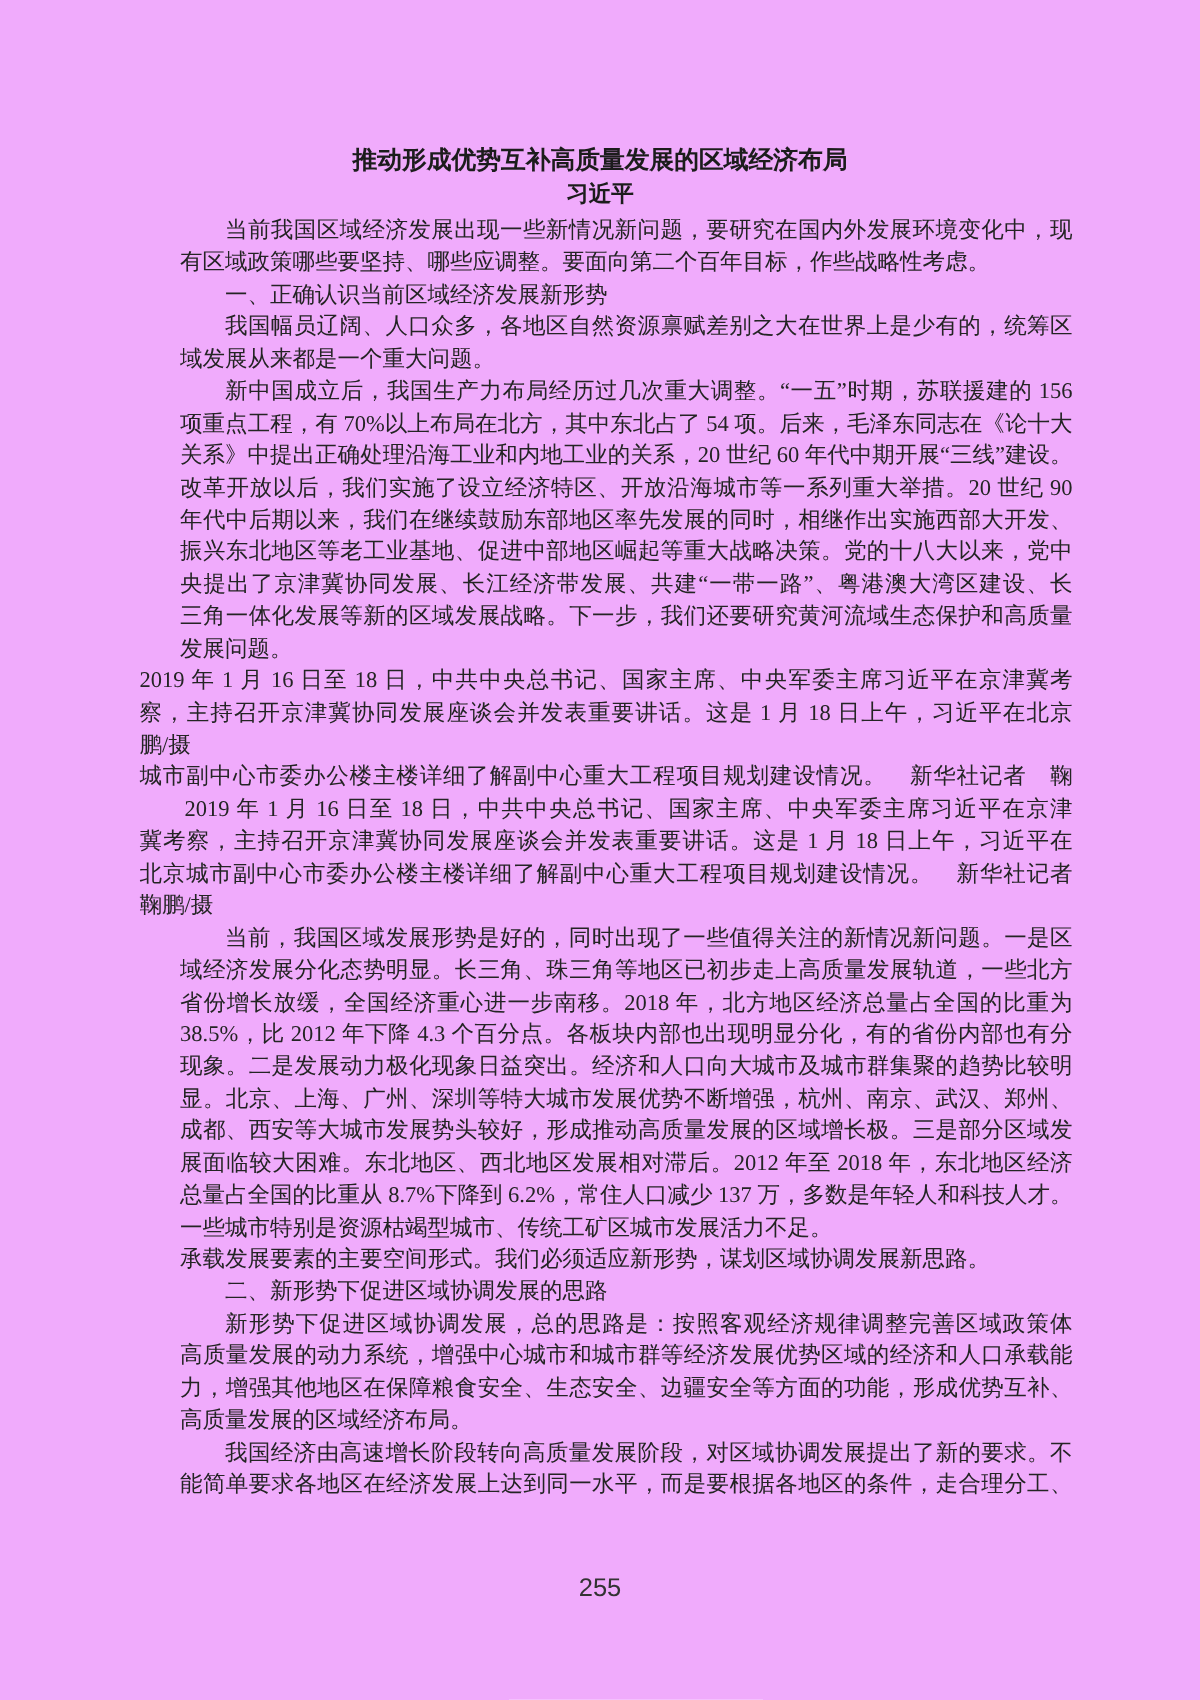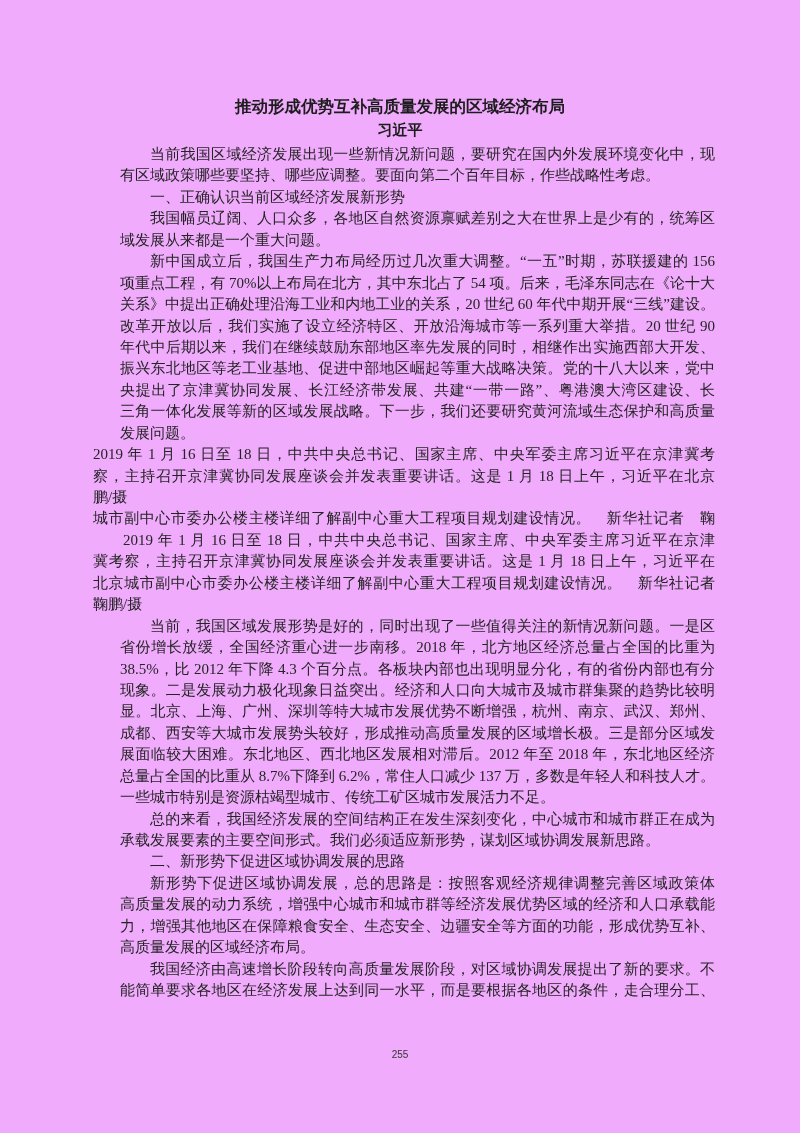--- a/index.html
+++ b/index.html
@@ -60,21 +60,21 @@
   .line.caption-indent{padding-left:0;}
   .line.caption-indent.first{padding-left:30px;}
   .line.last{
     text-align:center;
     text-align-last:left;
   }
   .page-number{
     position:absolute;
     top:1049px;left:0;width:800px;
     text-align:center;
-    font-size:10px;
+    font-size:17px;
     color:#333333;
     font-family:"Liberation Sans","DejaVu Sans",sans-serif;
   }
 </style>
 </head>
 <body>
 
 <div class="page">
   <div class="doc-title">推动形成优势互补高质量发展的区域经济布局</div>
   <div class="doc-author">习近平</div>
@@ -95,29 +95,29 @@
       <div class="line body last">发展问题。</div>
       <div class="line caption first">2019 年 1 月 16 日至 18 日，中共中央总书记、国家主席、中央军委主席习近平在京津冀考</div>
       <div class="line caption">察，主持召开京津冀协同发展座谈会并发表重要讲话。这是 1 月 18 日上午，习近平在北京</div>
       <div class="line caption last">鹏/摄</div>
       <div class="line caption">城市副中心市委办公楼主楼详细了解副中心重大工程项目规划建设情况。　新华社记者　鞠</div>
       <div class="line caption-indent first">2019 年 1 月 16 日至 18 日，中共中央总书记、国家主席、中央军委主席习近平在京津</div>
       <div class="line caption-indent">冀考察，主持召开京津冀协同发展座谈会并发表重要讲话。这是 1 月 18 日上午，习近平在</div>
       <div class="line caption-indent">北京城市副中心市委办公楼主楼详细了解副中心重大工程项目规划建设情况。　新华社记者</div>
       <div class="line caption-indent last">鞠鹏/摄</div>
       <div class="line body first">当前，我国区域发展形势是好的，同时出现了一些值得关注的新情况新问题。一是区</div>
+      <div class="line body">域经济发展分化态势明显。长三角、珠三角等地区已初步走上高质量发展轨道，一些北方</div>
       <div class="line body">省份增长放缓，全国经济重心进一步南移。2018 年，北方地区经济总量占全国的比重为</div>
       <div class="line body">38.5%，比 2012 年下降 4.3 个百分点。各板块内部也出现明显分化，有的省份内部也有分化</div>
       <div class="line body">现象。二是发展动力极化现象日益突出。经济和人口向大城市及城市群集聚的趋势比较明</div>
       <div class="line body">显。北京、上海、广州、深圳等特大城市发展优势不断增强，杭州、南京、武汉、郑州、</div>
       <div class="line body">成都、西安等大城市发展势头较好，形成推动高质量发展的区域增长极。三是部分区域发</div>
       <div class="line body">展面临较大困难。东北地区、西北地区发展相对滞后。2012 年至 2018 年，东北地区经济</div>
       <div class="line body">总量占全国的比重从 8.7%下降到 6.2%，常住人口减少 137 万，多数是年轻人和科技人才。</div>
       <div class="line body last">一些城市特别是资源枯竭型城市、传统工矿区城市发展活力不足。</div>
-      <div class="line body first">总的来看，我国经济发展的空间结构正在发生深刻变化，中心城市和城市群正在成为</div>
       <div class="line body last">承载发展要素的主要空间形式。我们必须适应新形势，谋划区域协调发展新思路。</div>
       <div class="line heading first last">二、新形势下促进区域协调发展的思路</div>
       <div class="line body first">新形势下促进区域协调发展，总的思路是：按照客观经济规律调整完善区域政策体系，</div>
       <div class="line body">高质量发展的动力系统，增强中心城市和城市群等经济发展优势区域的经济和人口承载能</div>
       <div class="line body">力，增强其他地区在保障粮食安全、生态安全、边疆安全等方面的功能，形成优势互补、</div>
       <div class="line body last">高质量发展的区域经济布局。</div>
       <div class="line body first">我国经济由高速增长阶段转向高质量发展阶段，对区域协调发展提出了新的要求。不</div>
       <div class="line body">能简单要求各地区在经济发展上达到同一水平，而是要根据各地区的条件，走合理分工、</div>
     </div>
   <div class="page-number">255</div>

